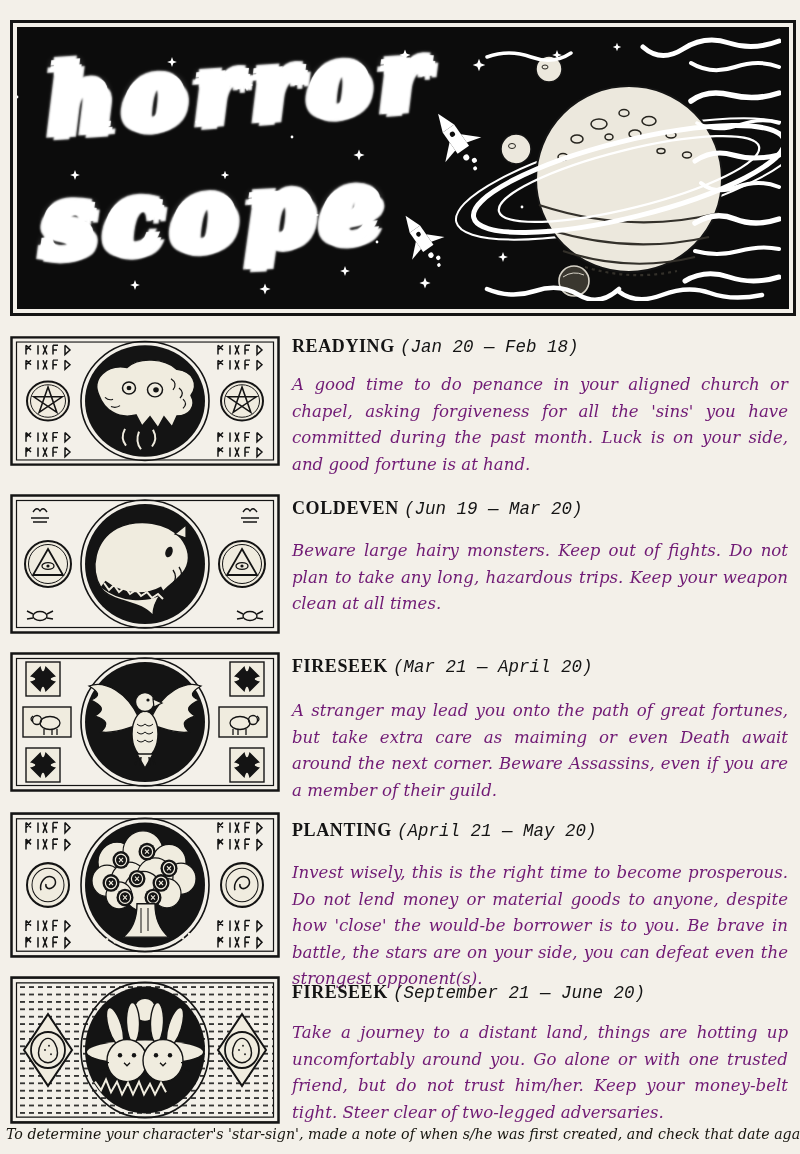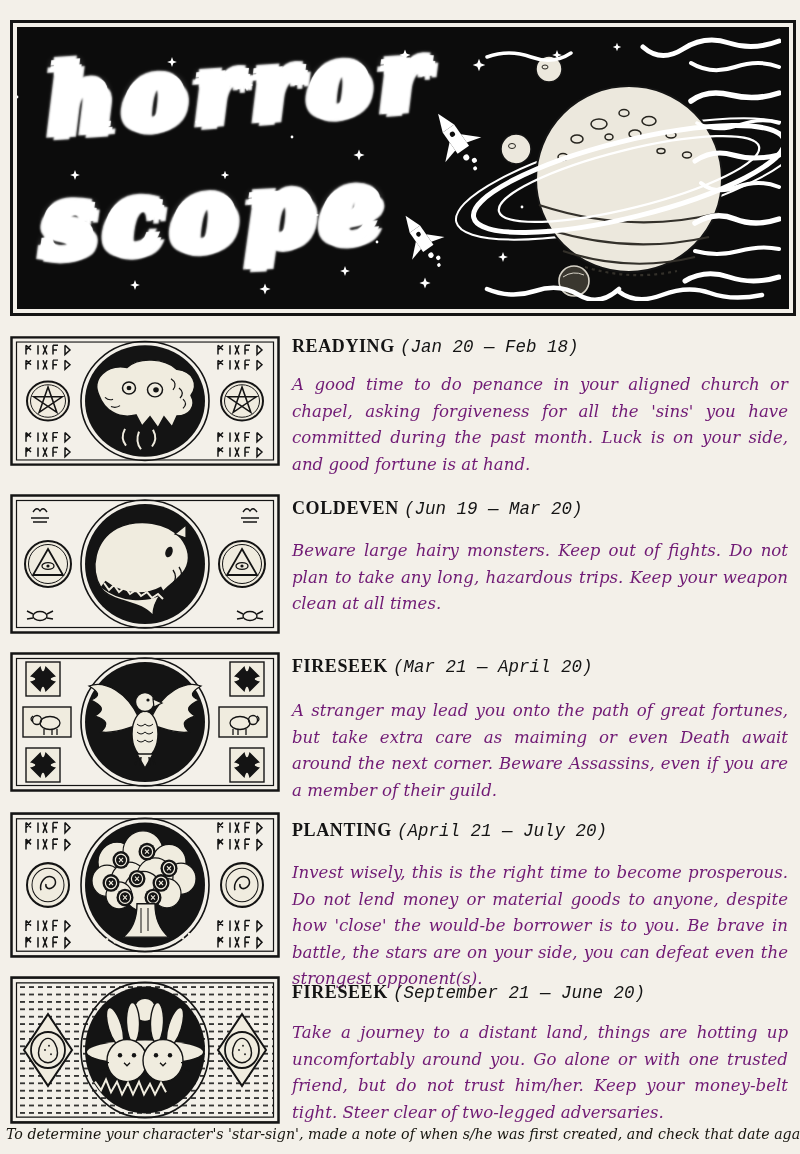--- a/index.html
+++ b/index.html
@@ -375,21 +375,21 @@
             <circle cx="-30" cy="55" r="1.2"></circle>
             <circle cx="30" cy="54" r="1.2"></circle>
           <circle cx="38" cy="51" r="1.2"></circle>
             <circle cx="-45" cy="48" r="1.2"></circle>
             <circle cx="44" cy="47" r="1.2"></circle>
         </g>
       </g>
     </svg>
     <h2 class="entry-head" style="top:8px">
       <span>PLANTING</span>
-      <span class="dates">(April 21 — July 20)</span>
+      <span class="dates">(April 21 — May 20)</span>
     </h2>
     <p class="entry-body" style="top:48px"><span>Invest wisely, this is the right time to become prosperous. Do not lend money or material goods to anyone, despite how 'close' the would-be borrower is to you. Be brave in battle, the stars are on your side, you can defeat even the strongest opponent(s).</span></p>
   </section>
 
   <section class="entry" style="top:976px">
     <svg class="sigil" style="height:148px" viewBox="0 0 270 140" preserveAspectRatio="none">
       <rect x="1.5" y="1.5" width="267" height="137" fill="#f3f0e9" stroke="#141414" stroke-width="2.5"></rect>
       <rect x="6.5" y="6.5" width="257" height="127" fill="url(#hatch)" stroke="#141414" stroke-width="1.2"></rect>
       <path d="M38,36L62,70L38,104L14,70Z" fill="#f0ecdf" stroke="#141414" stroke-width="2"></path>
       <path d="M232,36L256,70L232,104L208,70Z" fill="#f0ecdf" stroke="#141414" stroke-width="2"></path>

